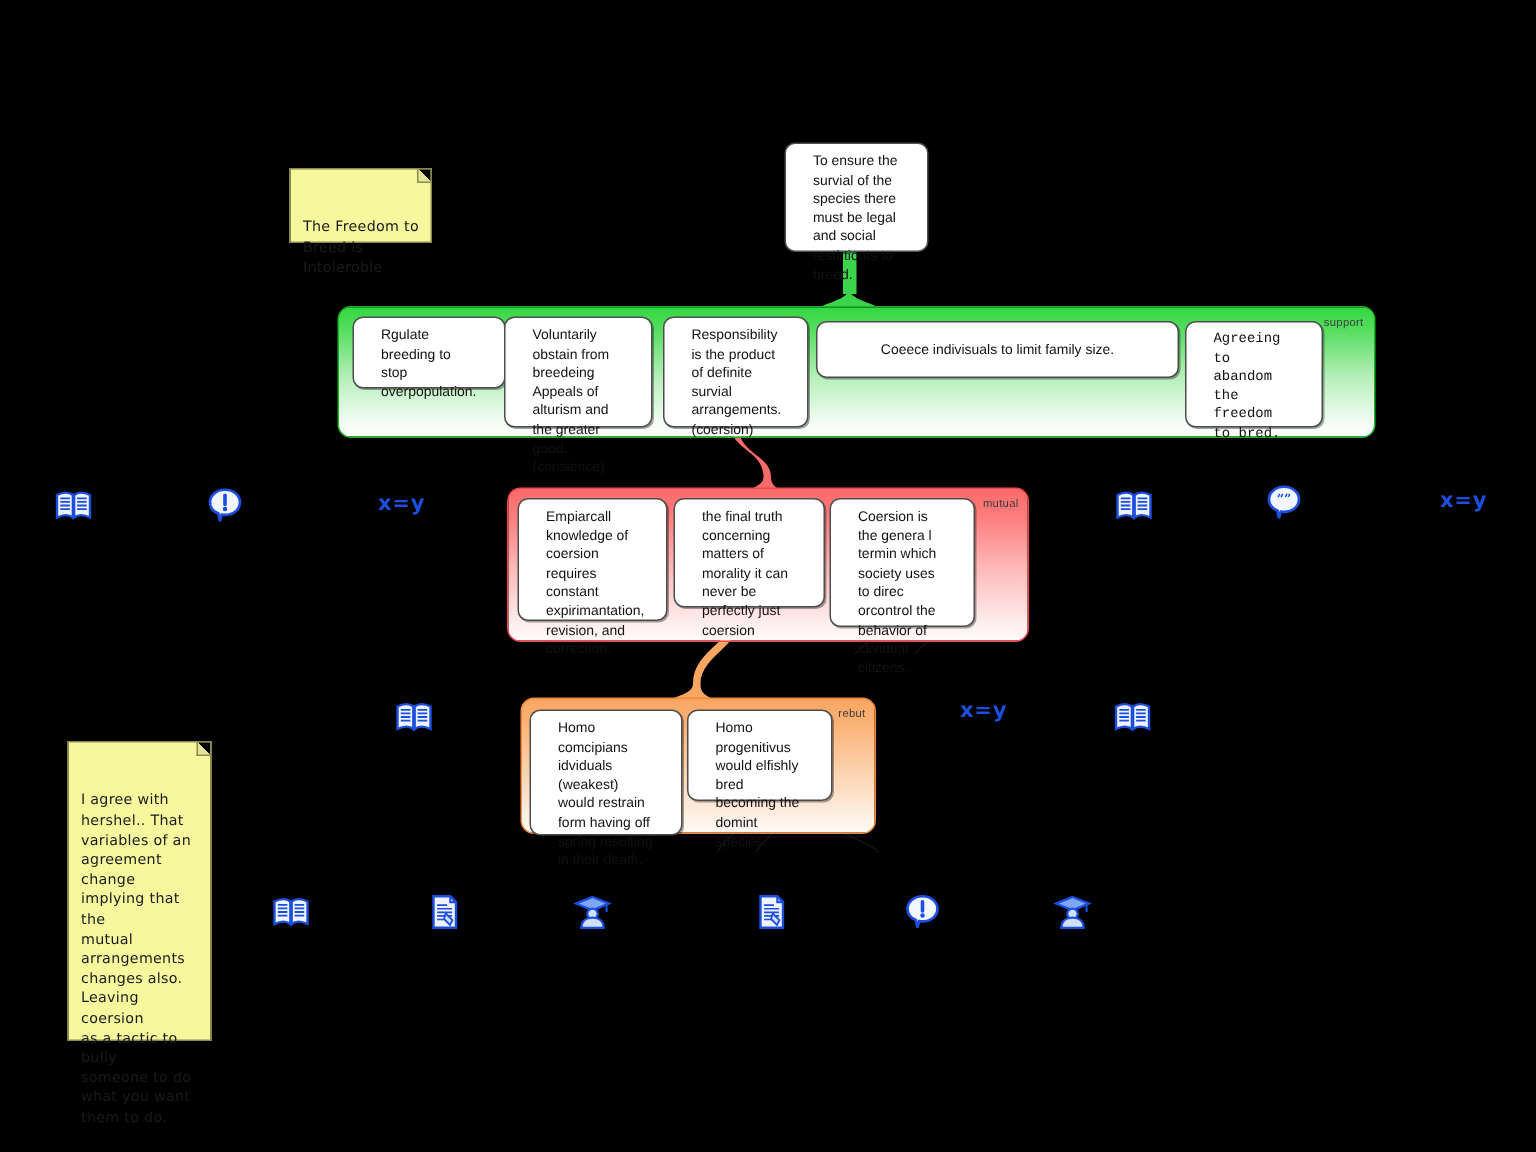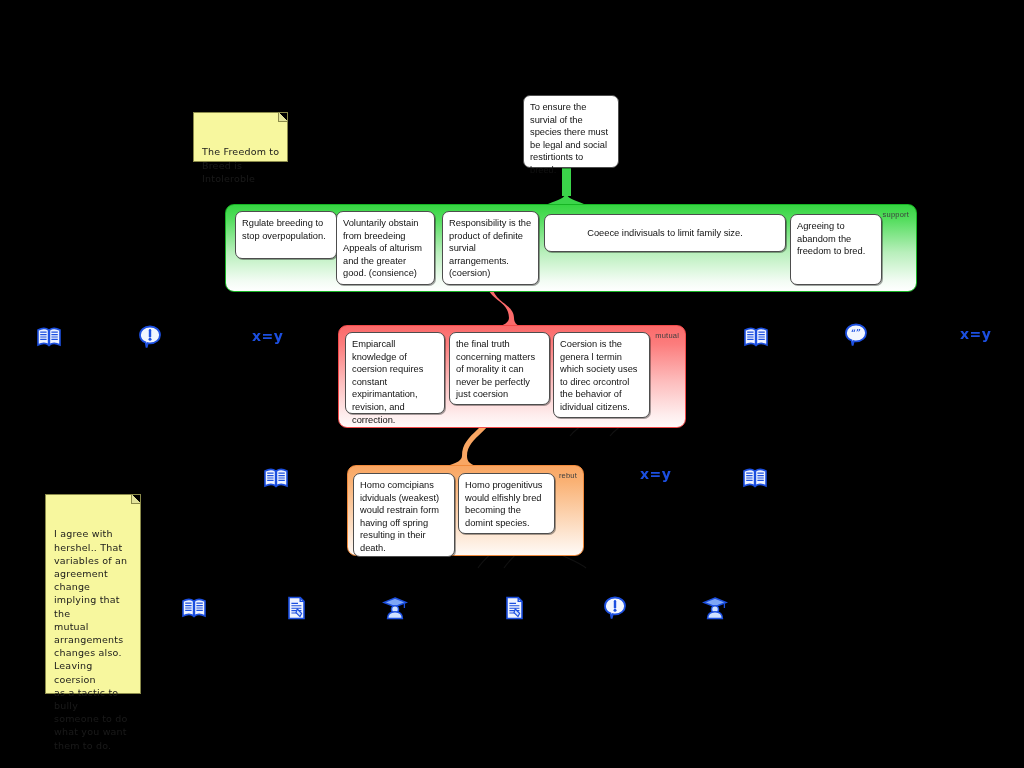--- a/index.html
+++ b/index.html
@@ -57,21 +57,21 @@
   .box{
     position:absolute;
     background:#ffffff;
     border:1px solid #4d4d4d;
     border-radius:7px;
     box-sizing:border-box;
     color:#111;
     font-family:"Liberation Sans",sans-serif;
     font-size:9.3px;
     line-height:12.6px;
-    padding:5px 6px;
+    padding:5px 18px;
     box-shadow:1px 1px 0 rgba(0,0,0,.35);
   }
   .box.center{display:flex;align-items:center;justify-content:center;text-align:center;padding:4px 8px;}
 
   
   svg.wires{position:absolute;left:0;top:0;width:1024px;height:768px;pointer-events:none;}
 
   
   .ico{position:absolute;width:26px;height:26px;}
   .ico svg{display:block;}
@@ -137,21 +137,21 @@
     </div>
     <div class="box" style="left:110px;top:6px;width:99px;height:74px;">
       <span>Voluntarily obstain from breedeing Appeals of alturism and the greater good. (consience)</span>
     </div>
     <div class="box" style="left:216px;top:6px;width:97px;height:74px;">
       <span>Responsibility is the product of definite survial arrangements. (coersion)</span>
     </div>
     <div class="box center" style="left:318px;top:9px;width:242px;height:38px;">
       <span>Coeece indivisuals to limit family size.</span>
     </div>
-    <div class="box" style="left:564px;top:9px;width:92px;height:71px;">
+    <div class="box" style="left:564px;top:9px;width:92px;height:71px;font-family:Liberation Mono, monospace;">
       <span>Agreeing to abandom the freedom to bred.</span>
     </div>
   </div>
 
   <div class="group g-oppose" style="left:338px;top:325px;width:348px;height:103px;">
     <span class="glabel" style="right:6px;top:5px;">mutual</span>
 
     <div class="box" style="left:6px;top:6px;width:100px;height:82px;">
       <span>Empiarcall knowledge of coersion requires constant expirimantation, revision, and correction.</span>
     </div>

